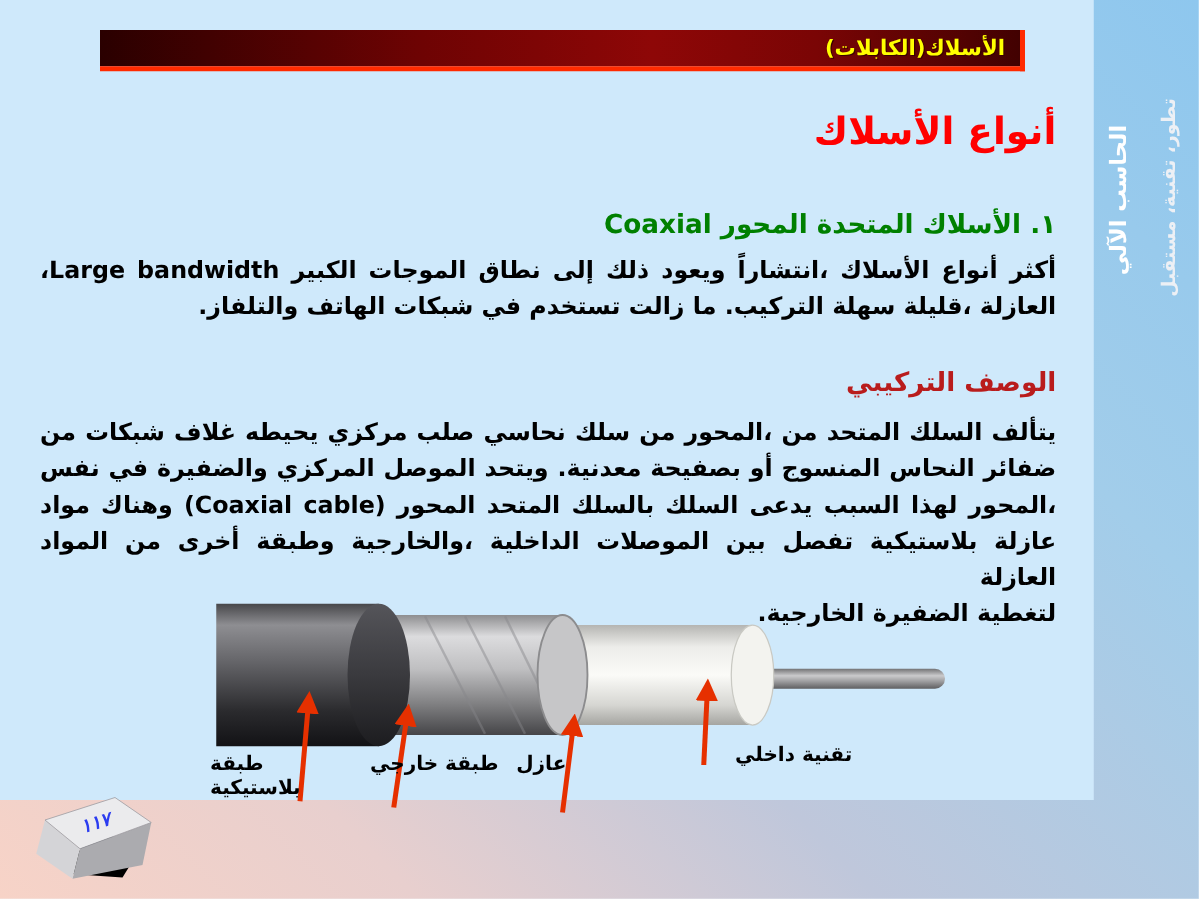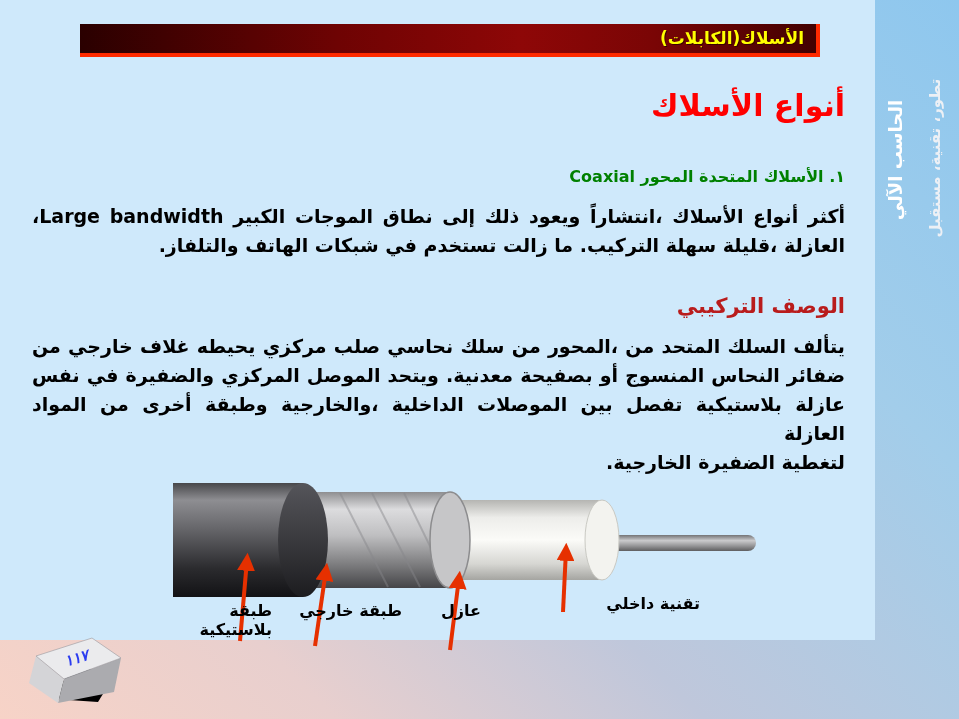--- a/index.html
+++ b/index.html
@@ -19,31 +19,31 @@
     box-sizing:border-box;direction:rtl;text-align:right;
     line-height:29px;padding:0 12px;
   }
   .header-title{
     color:#ffff00;font-size:17px;font-weight:bold;
     text-shadow:1px 1px 0 #3a0000;
     text-align:center;
   }
   .abs{position:absolute;direction:rtl;}
   .section-title{top:88px;right:114px;color:#ff0000;font-size:30px;font-weight:bold;}
-  .coax-heading{top:167px;right:114px;color:#008000;font-size:16px;font-weight:bold;}
+  .coax-heading{top:167px;right:114px;color:#008000;font-size:21px;font-weight:bold;}
   .struct-heading{top:294px;right:114px;color:#b91c1c;font-size:21px;font-weight:bold;}
   .text-block{
     position:absolute;left:32px;width:813px;direction:rtl;
     font-weight:bold;color:#000;font-size:19px;line-height:29px;text-align:right;
   }
   .tb1{top:202px;}
   .tb2{top:332px;}
   .jline{text-align:justify;text-align-last:justify;}
   .diag-label{
-    position:absolute;direction:rtl;text-align:right;
+    position:absolute;direction:rtl;text-align:left;
     font-size:16px;font-weight:bold;color:#000;
   }
   .lbl-plastic{left:168px;top:601px;width:104px;}
   .lbl-outer{left:296px;top:601px;width:106px;}
   .lbl-insulator{left:413px;top:601px;width:68px;}
   .lbl-inner{left:588px;top:594px;width:112px;}
   .sidebar-text{
     position:absolute;direction:rtl;text-align:center;color:#ffffff;
     font-weight:bold;transform:rotate(-90deg);transform-origin:center;
     white-space:nowrap;
@@ -66,22 +66,23 @@
 <div class="abs coax-heading">١. الأسلاك المتحدة المحور Coaxial</div>
 
 <div class="text-block tb1">
   <div class="jline">أكثر أنواع الأسلاك ،انتشاراً ويعود ذلك إلى نطاق الموجات الكبير Large bandwidth،</div>
   <div>العازلة ،قليلة سهلة التركيب. ما زالت تستخدم في شبكات الهاتف والتلفاز.</div>
 </div>
 
 <div class="abs struct-heading">الوصف التركيبي</div>
 
 <div class="text-block tb2">
-  <div class="jline">يتألف السلك المتحد من ،المحور من سلك نحاسي صلب مركزي يحيطه غلاف خارجي من</div>
+  <div class="jline">يتألف السلك المتحد من ،المحور من سلك نحاسي صلب مركزي يحيطه غلاف شبكات من</div>
   <div class="jline">ضفائر النحاس المنسوج أو بصفيحة معدنية. ويتحد الموصل المركزي والضفيرة في نفس</div>
+  <div class="jline">،المحور لهذا السبب يدعى السلك بالسلك المتحد المحور (Coaxial cable) وهناك مواد</div>
   <div class="jline">عازلة بلاستيكية تفصل بين الموصلات الداخلية ،والخارجية وطبقة أخرى من المواد العازلة</div>
   <div>لتغطية الضفيرة الخارجية.</div>
 </div>
 
 <svg class="overlay" viewBox="0 0 959 719" xmlns="http://www.w3.org/2000/svg">
   <defs>
     <linearGradient id="gJacket" x1="0" y1="0" x2="0" y2="1">
       <stop offset="0" stop-color="#47474a"></stop>
       <stop offset="0.15" stop-color="#8e8e92"></stop>
       <stop offset="0.4" stop-color="#66666a"></stop>

